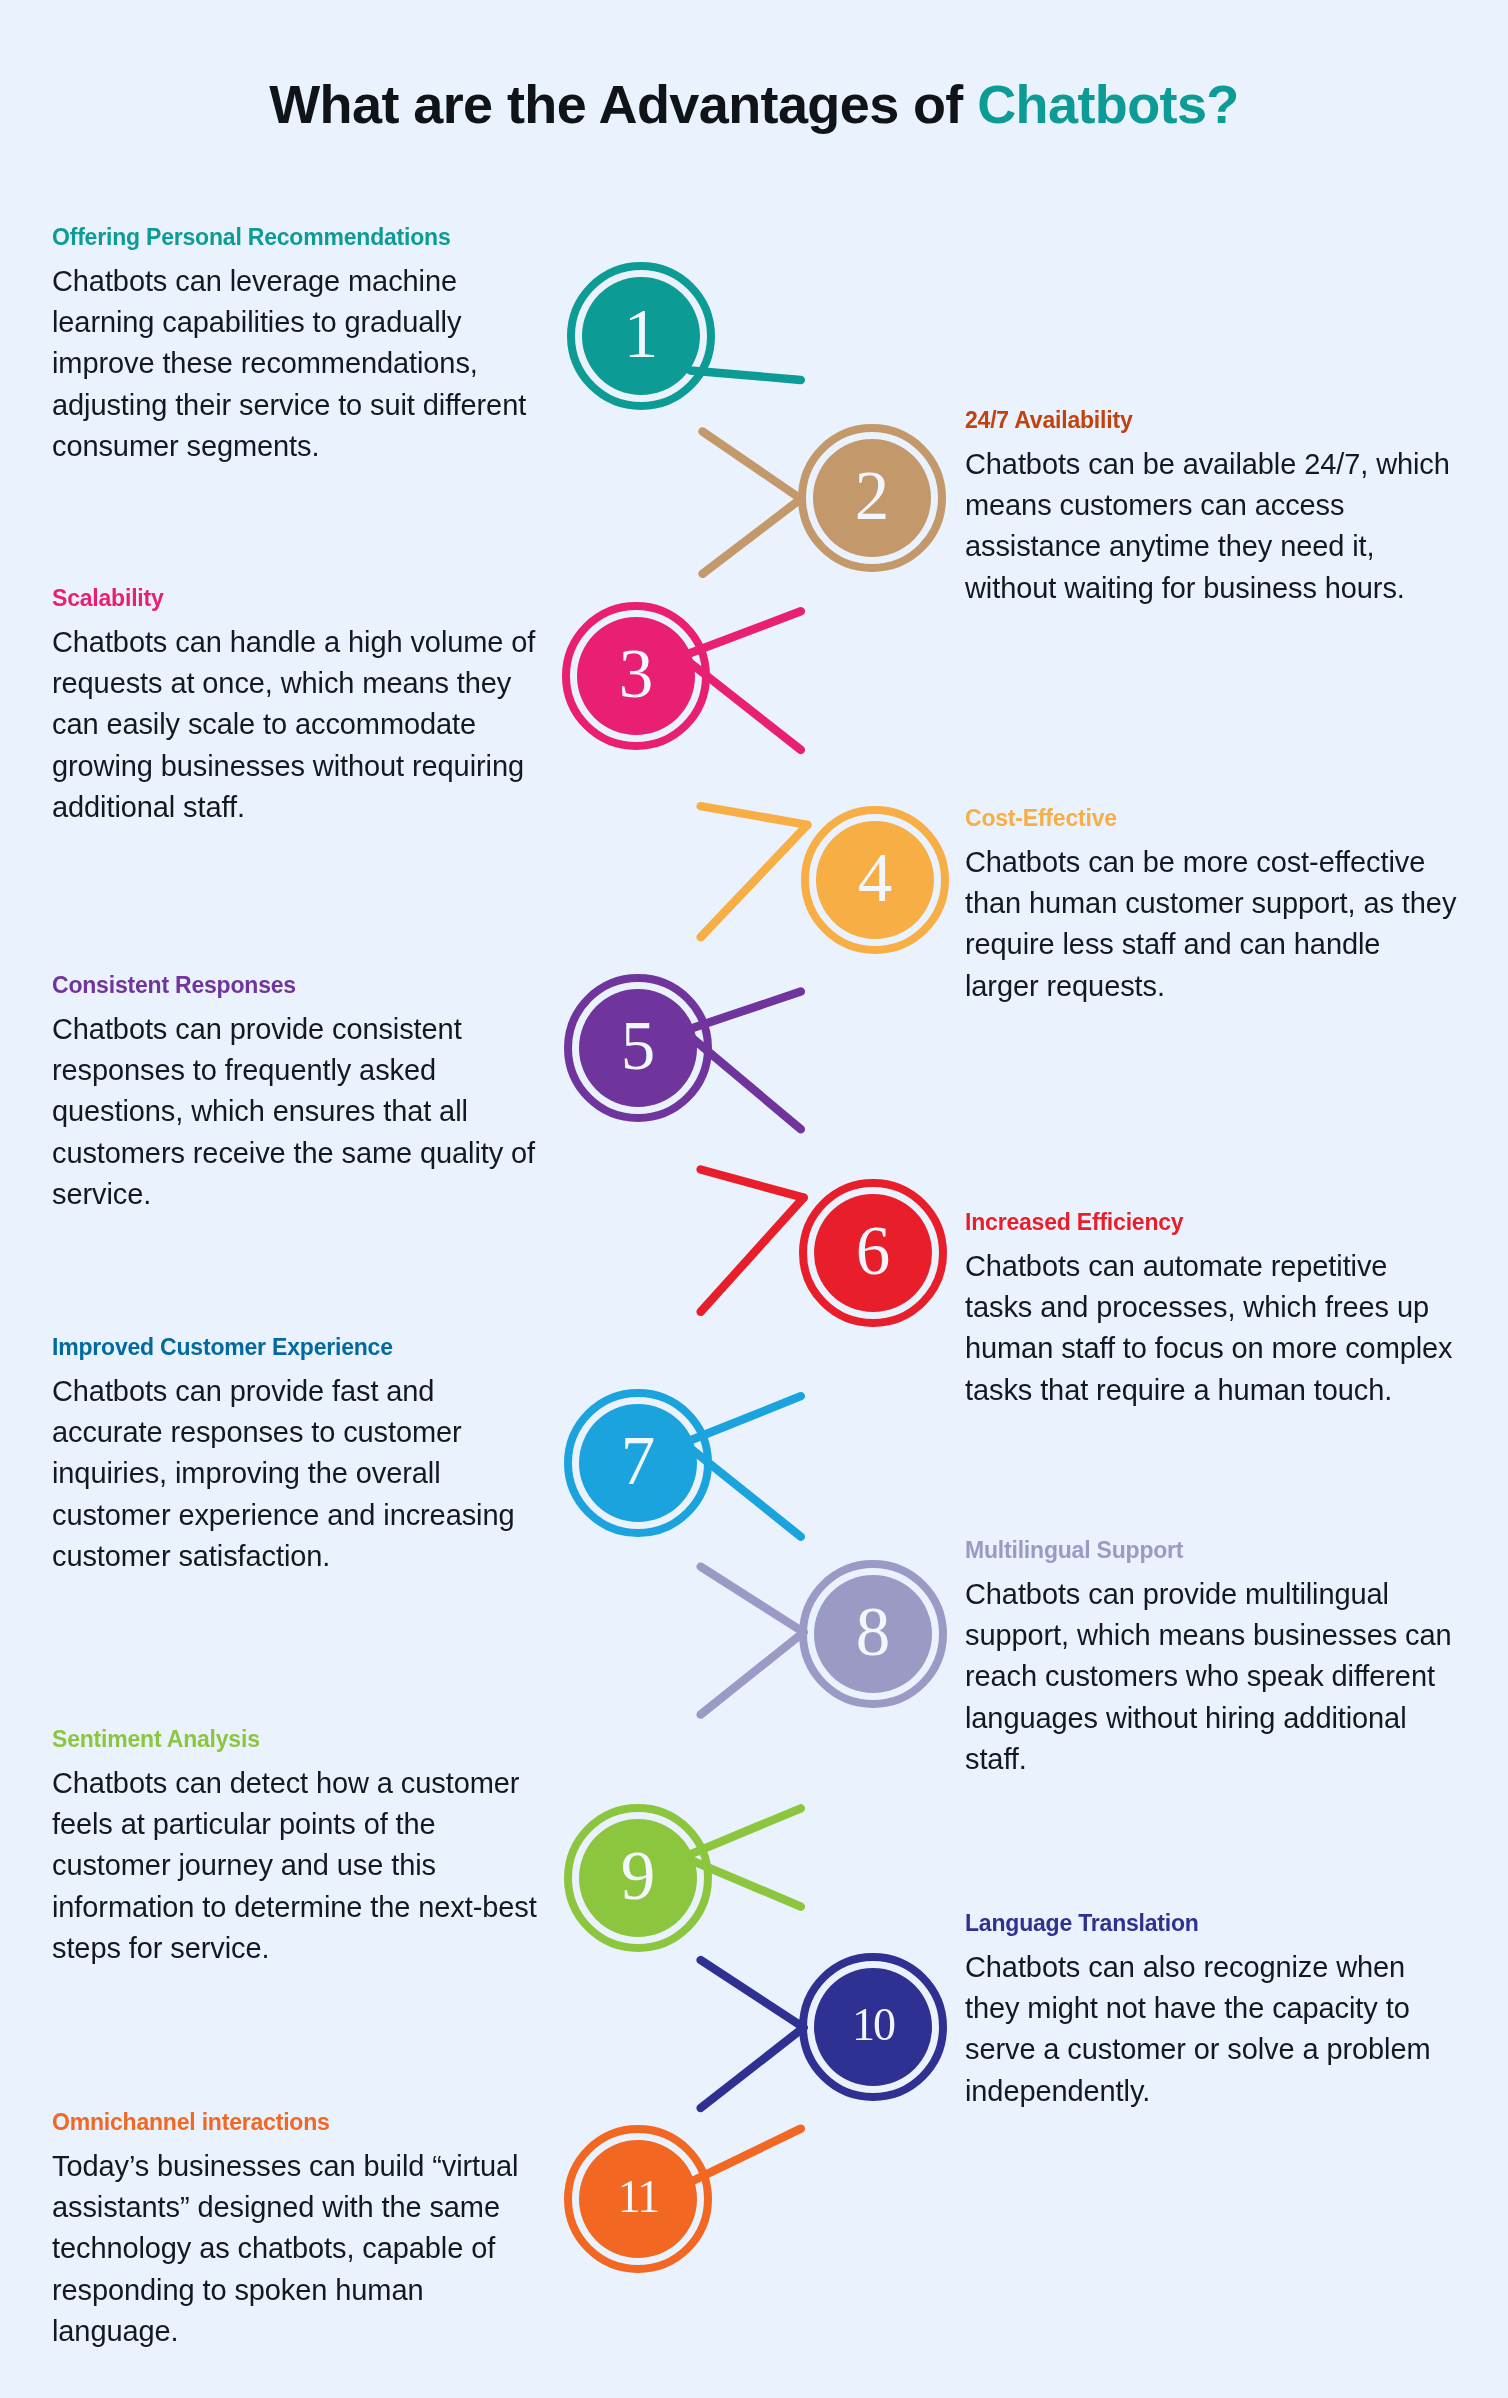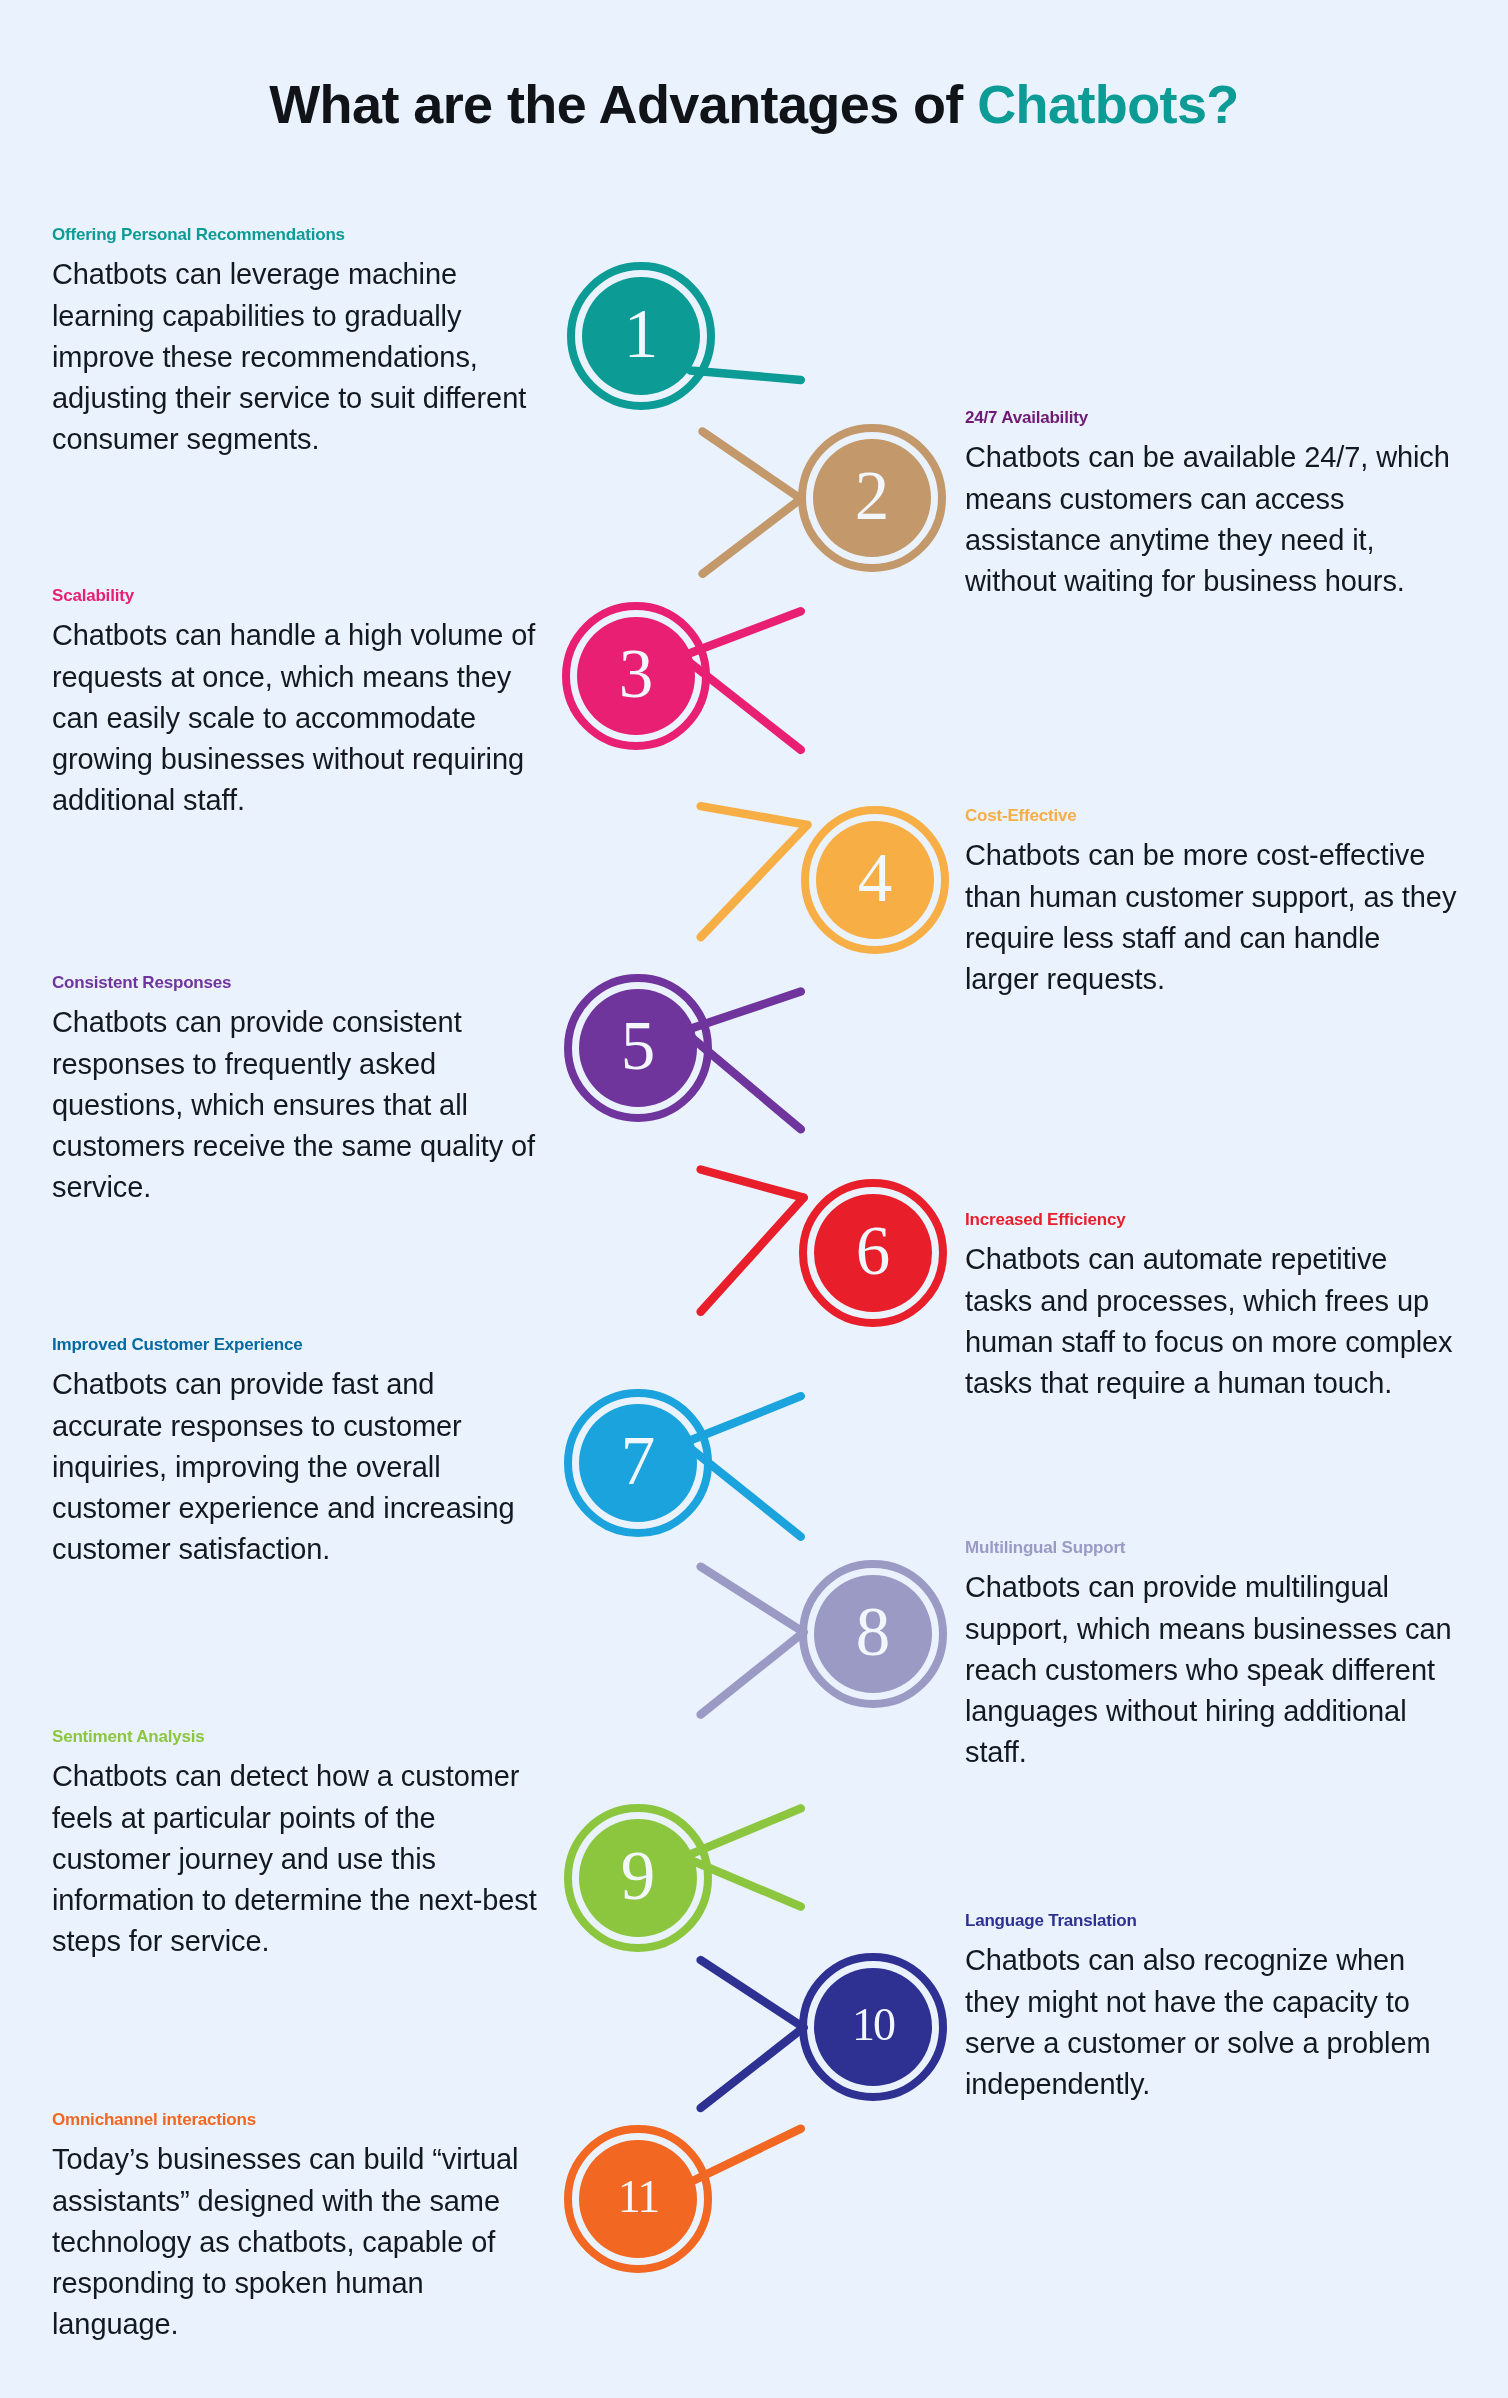--- a/index.html
+++ b/index.html
@@ -34,21 +34,21 @@
 
   
   .textblock{
     position:absolute;
     width:492px;
   }
   .textblock.left  { left:52px;  text-align:left; }
   .textblock.right { left:965px;text-align:left; }
 
   .item-heading{
-    font-size:17px;
+    font-size:23px;
     font-weight:bold;
     line-height:1.12;
     letter-spacing:-0.2px;
     margin-bottom:10.3px;
     white-space:nowrap;
   }
   .item-body{
     font-size:29px;
     line-height:1.42;
     color:#14181f;
@@ -146,21 +146,21 @@
     <div class="item-heading" style="color:#0d9b96">Offering Personal Recommendations</div>
     <div class="item-body">Chatbots can leverage machine learning capabilities to gradually improve these recommendations, adjusting their service to suit different consumer segments.</div>
   </div>
   <div class="badge" style="--c:#0d9b96; left:567px; top:262px;">
     <div class="outer"></div>
     <div class="inner"></div>
     <div class="num">1</div>
   </div>
 
   <div class="textblock right" style="top:408px;">
-    <div class="item-heading" style="color:#701a75">24/7 Availability</div>
+    <div class="item-heading" style="color:#c2410c">24/7 Availability</div>
     <div class="item-body">Chatbots can be available 24/7, which means customers can access assistance anytime they need it, without waiting for business hours.</div>
   </div>
   <div class="badge" style="--c:#c3986a; left:798px; top:424px;">
     <div class="outer"></div>
     <div class="inner"></div>
     <div class="num">2</div>
   </div>
 
   <div class="textblock left" style="top:586px;">
     <div class="item-heading" style="color:#e81f73">Scalability</div>

